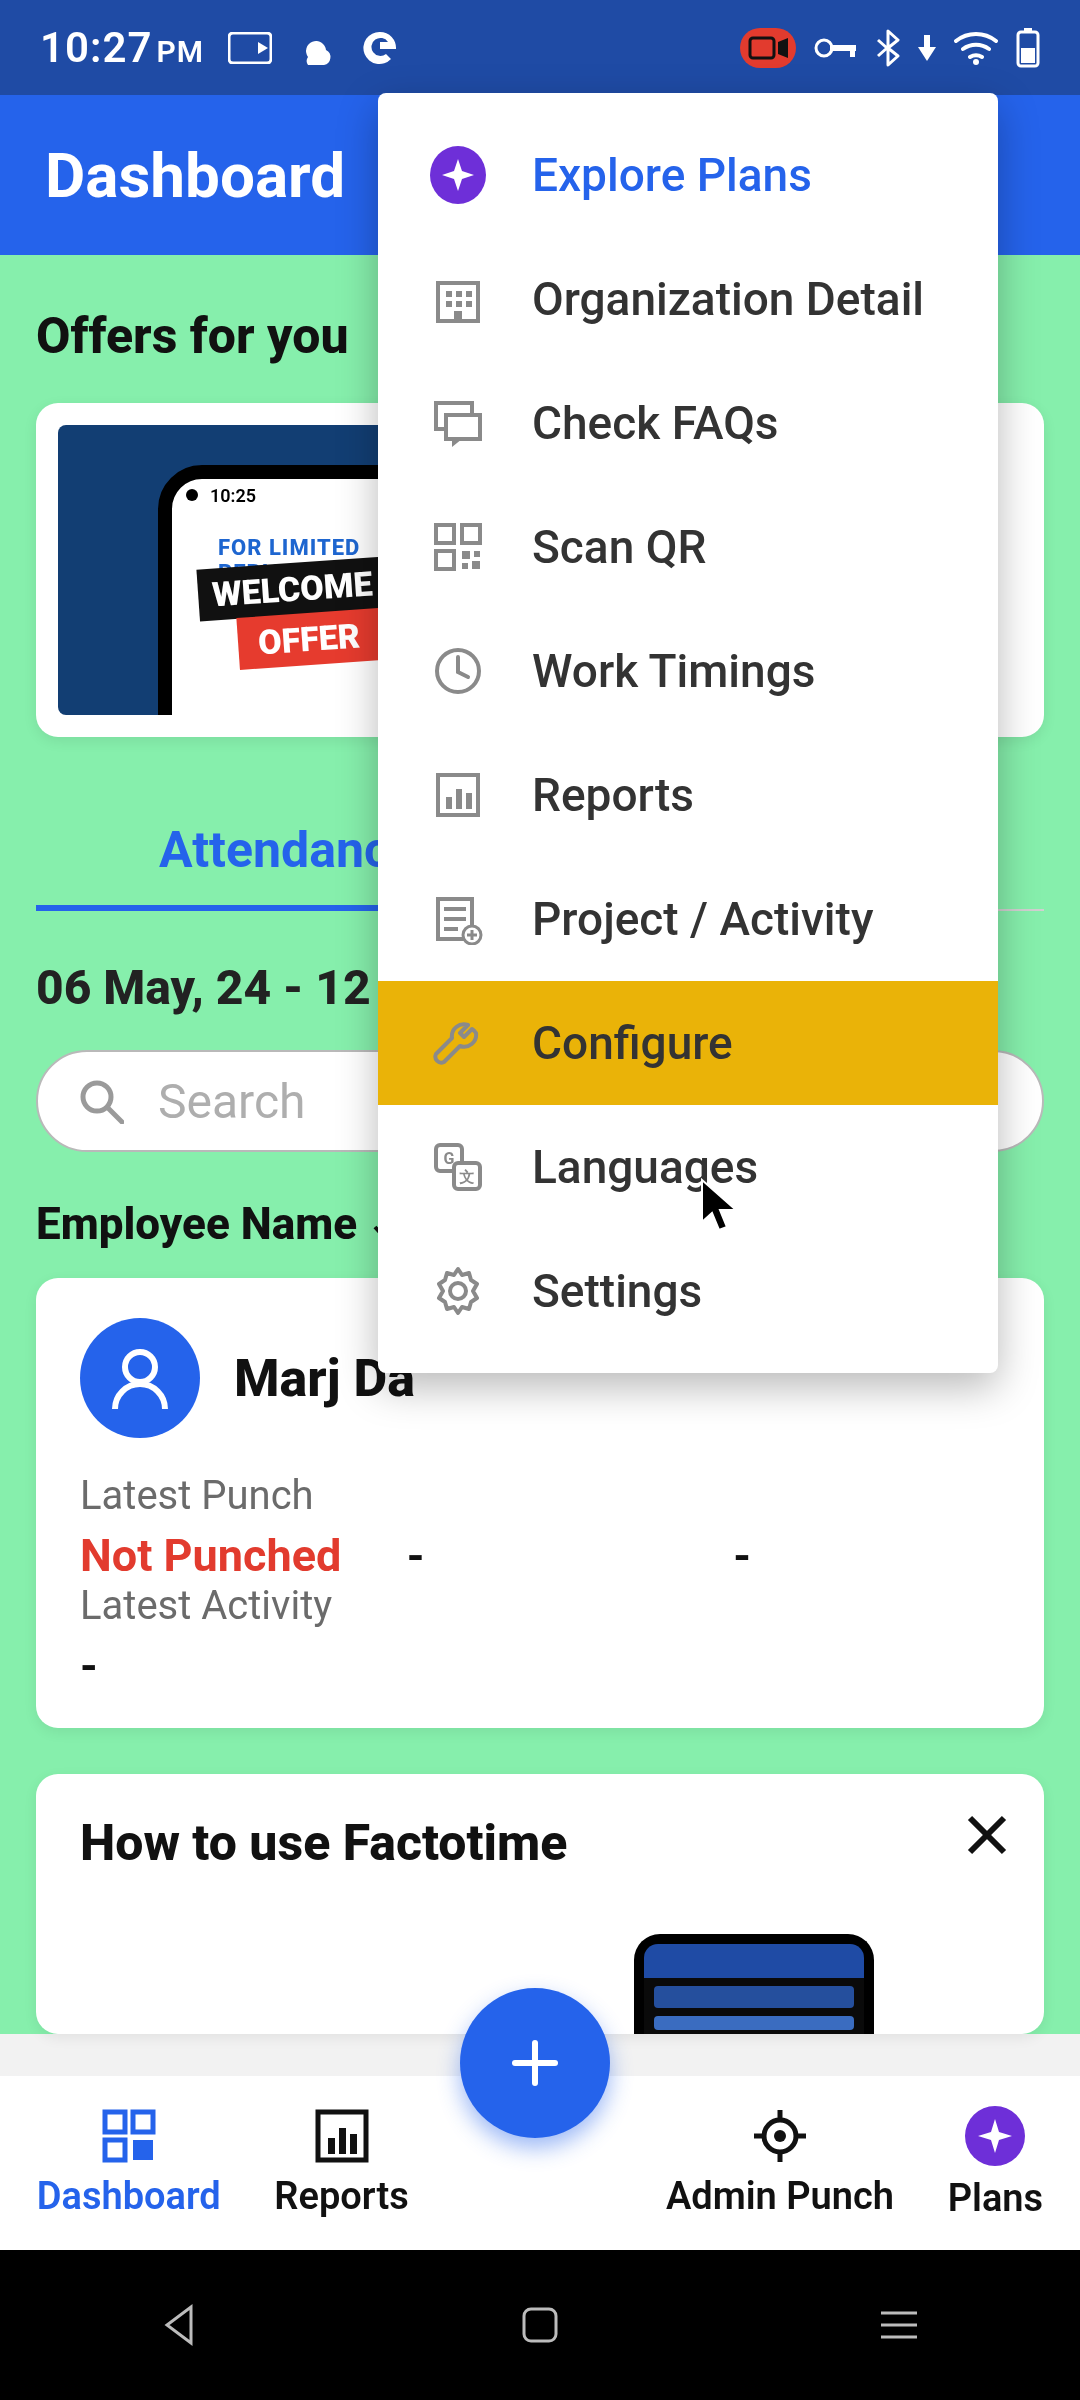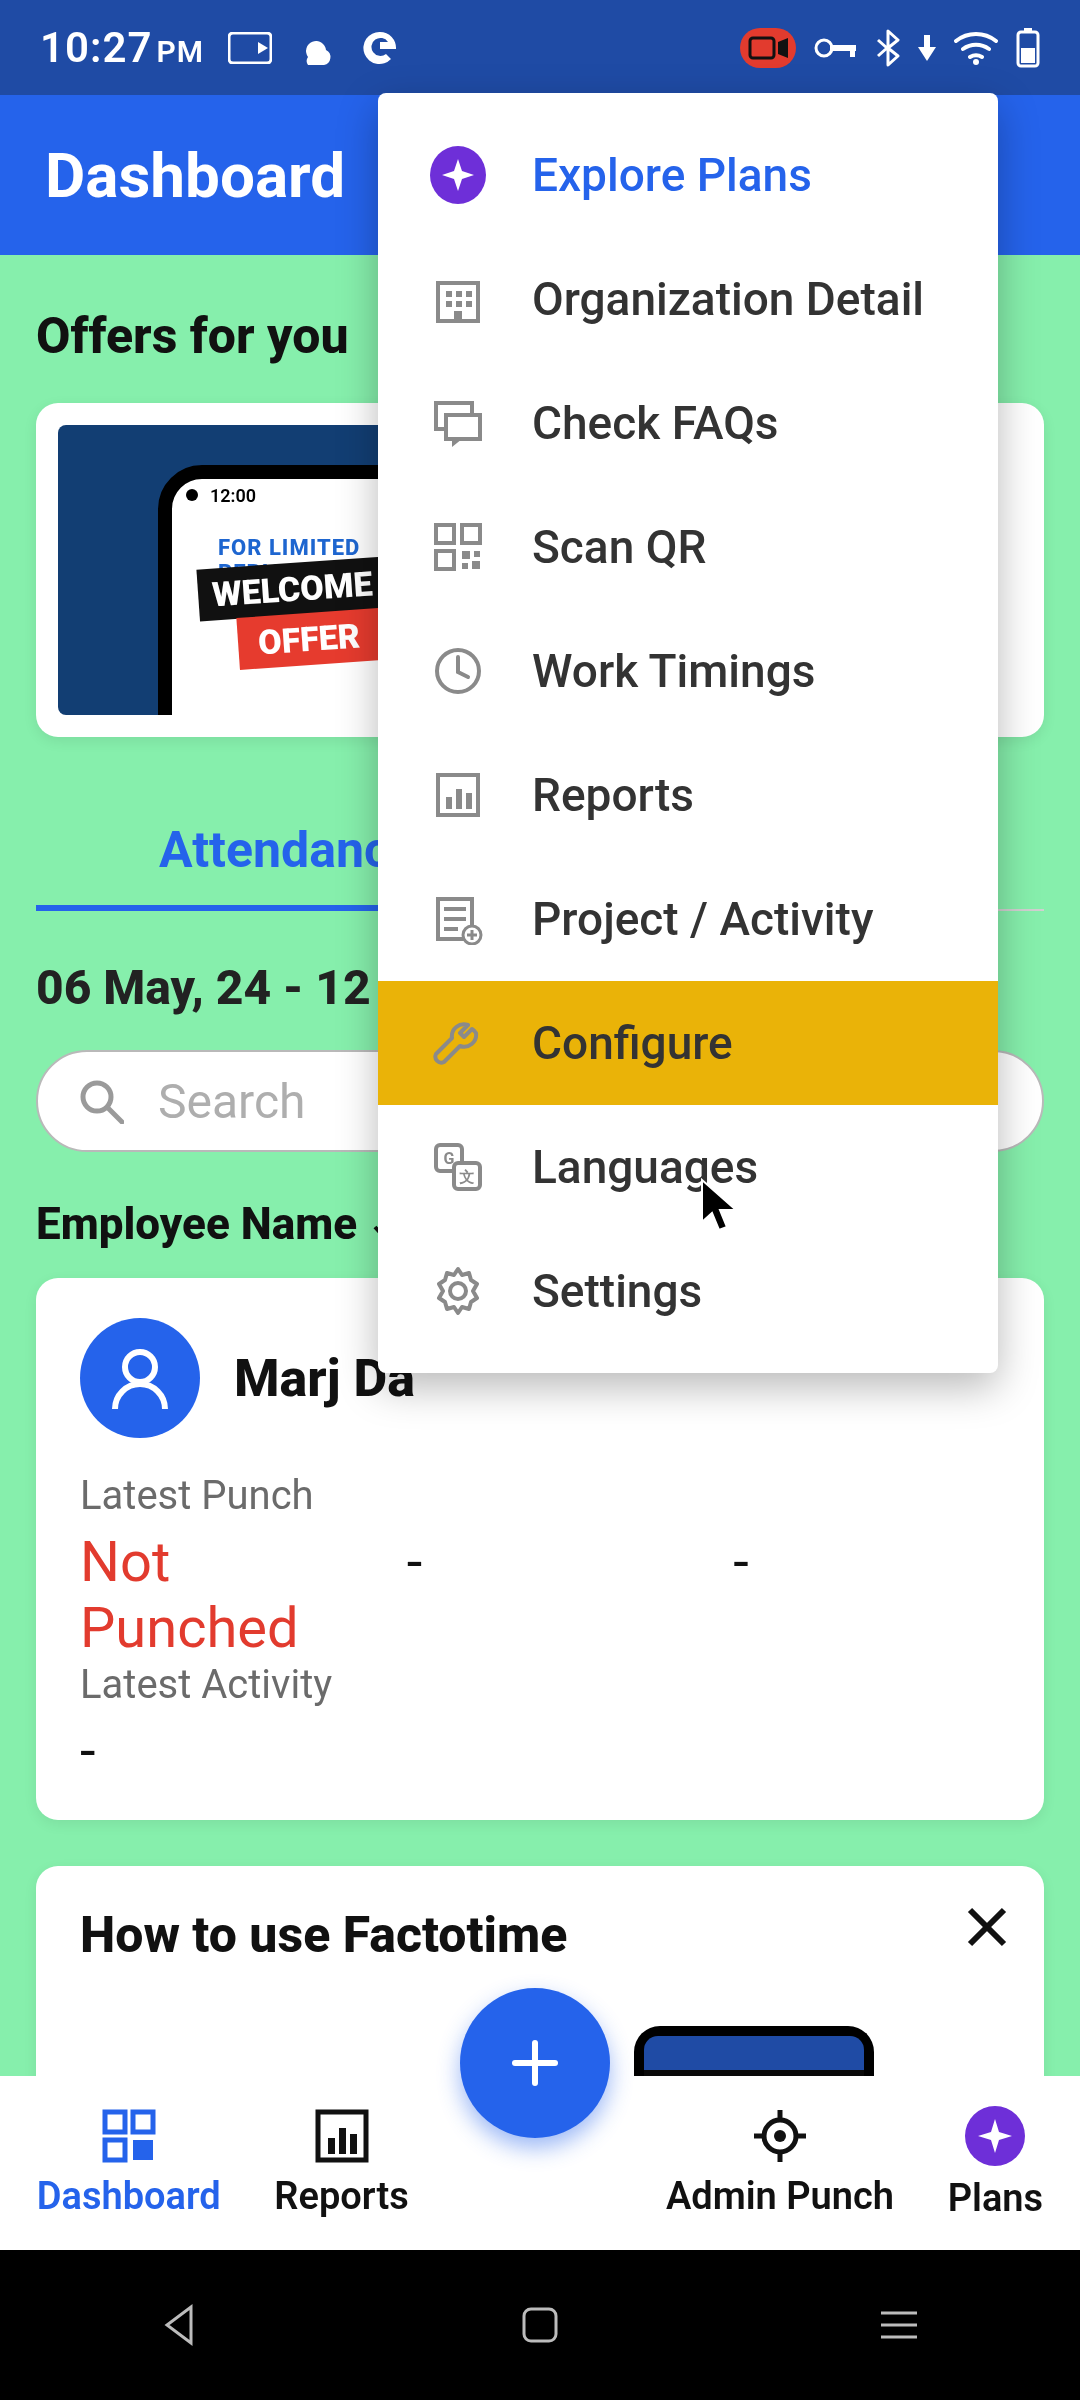--- a/index.html
+++ b/index.html
@@ -47,21 +47,21 @@
   .col-sort { display: flex; align-items: center; gap: 14px; font-size: 44px; font-weight: 800; color: #111; margin: 46px 0 28px 0; }
 
   
   .emp-card { background: #fff; border-radius: 22px; box-shadow: 0 4px 14px rgba(0,0,0,0.07); padding: 40px 44px 36px 44px; }
   .emp-head { display: flex; align-items: center; gap: 34px; margin-bottom: 34px; }
   .avatar { width: 120px; height: 120px; border-radius: 50%; background: #2563eb; display: flex; align-items: center; justify-content: center; }
   .emp-name { font-size: 52px; font-weight: 800; color: #111; }
   .emp-row { display: flex; gap: 60px; }
   .emp-col { flex: 1; }
   .emp-label { font-size: 40px; color: #6b6b6b; margin-bottom: 10px; }
-  .emp-val { font-size: 56px; font-weight: 400; color: #111; }
+  .emp-val { font-size: 45px; font-weight: 700; color: #111; }
   .emp-val.red { color: #e23b2e; }
   .emp-block2 { }
 
   
   .howto-card { background: #fff; border-radius: 22px; box-shadow: 0 4px 14px rgba(0,0,0,0.07); margin-top: 46px; padding: 40px 44px 0 44px; height: 260px; overflow: hidden; position: relative; }
   .howto-title { font-size: 50px; font-weight: 800; color: #111; }
   .howto-close { position: absolute; right: 34px; top: 38px; }
   .howto-phone { position: absolute; right: 170px; bottom: -60px; width: 240px; height: 160px; background: #0a0a0a; border-radius: 26px 26px 0 0; border: 10px solid #000; border-bottom: none; }
   .howto-phone .bar { background: #1f4ba5; height: 34px; border-radius: 14px 14px 0 0; }
   .howto-phone .strip { background: #254f9d; height: 22px; margin: 8px 10px; border-radius: 4px; }
@@ -140,21 +140,21 @@
   <h1>Dashboard</h1>
 </div>
 
 <div class="content">
   <div class="section-title">Offers for you</div>
 
   <div class="offer-card">
     <div class="offer-thumb">
       <div class="phone-mock">
           <div class="notch"></div>
-          <div class="time">12:00</div>
+          <div class="time">10:25</div>
         </div>
       <div class="offer-badge1">FOR LIMITED PERIOD</div>
       <div class="offer-badge2">WELCOME</div>
       <div class="offer-badge3">OFFER</div>
     </div>
     <div class="offer-side">
       <div class="star-badge">
         <svg width="32" height="32" viewBox="0 0 32 32">
             <path d="M16 0l4 12 12 4-12 4-4 12-4-12L0 16l12-4z" fill="#fff"></path>
           </svg>

